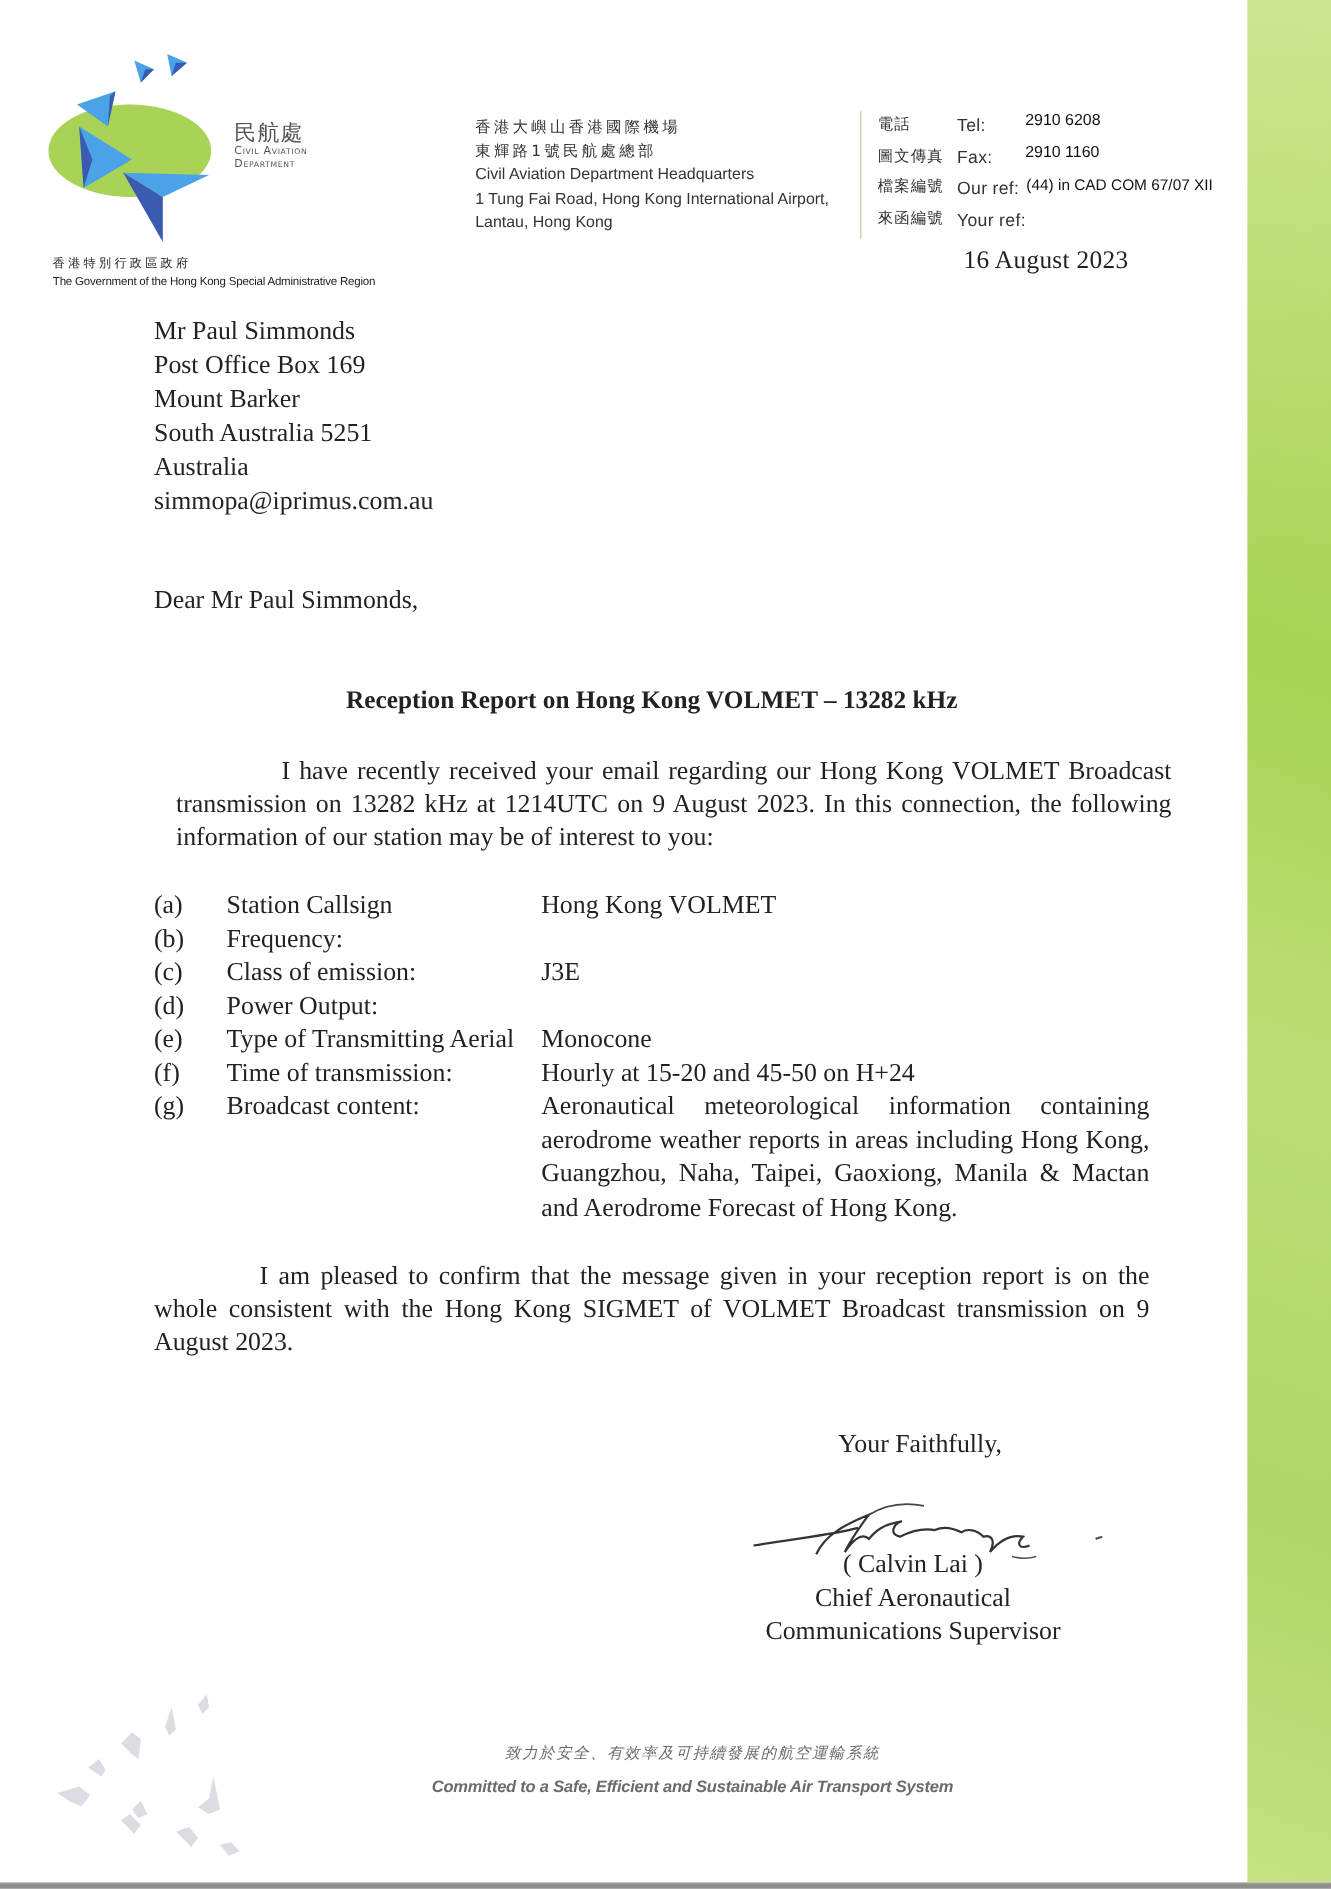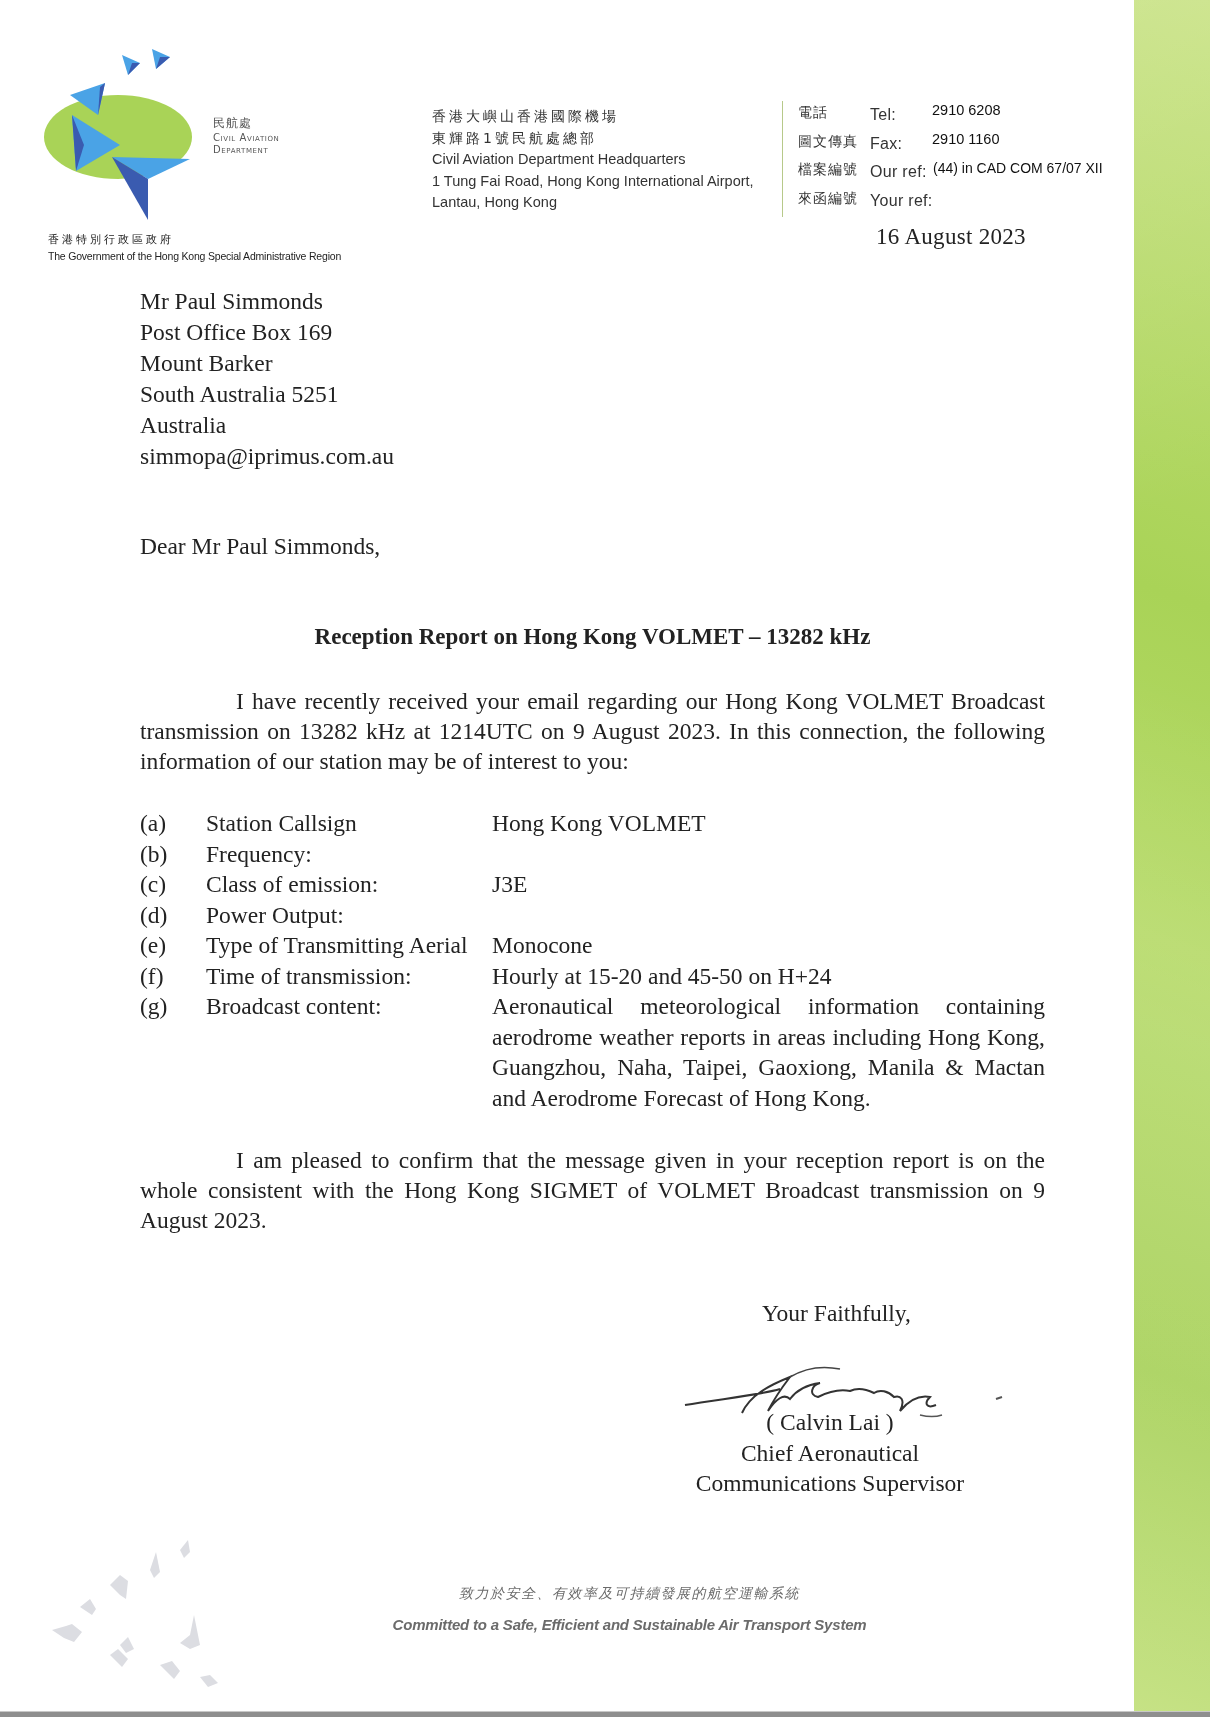--- a/index.html
+++ b/index.html
@@ -18,21 +18,21 @@
       linear-gradient(200deg, #c4e07a 0%, #a9d357 35%, #b6da68 55%, #a4cf53 80%, #bede74 100%);
   }
   .bottom-bar {
     position: absolute; left: 0; top: 1711px; width: 1210px; height: 6px;
     background: #8f8f8f; border-top: 1px solid #c8c8c8;
   }
 
   
   .logo { position: absolute; left: 40px; top: 45px; width: 160px; height: 180px; }
   .cad-name { position: absolute; left: 213px; top: 114px; font-family: "DejaVu Sans", sans-serif; color: #555; }
-  .cad-name .zh { font-size: 12px; letter-spacing: 1px; line-height: 18px; }
+  .cad-name .zh { font-size: 20px; letter-spacing: 1px; line-height: 18px; font-family: Liberation Mono, monospace; }
   .cad-name .en { font-size: 10px; line-height: 12px; letter-spacing: 0.6px; font-variant: small-caps; }
 
   .gov-zh { position: absolute; left: 48px; top: 232px; font-family: "DejaVu Sans", sans-serif; font-size: 11px; letter-spacing: 3px; color: #222; }
   .gov-en { position: absolute; left: 48px; top: 250px; font-family: "Liberation Sans", sans-serif; font-size: 10.5px; color: #222; letter-spacing: -0.2px; }
 
   
   .hq { position: absolute; left: 432px; top: 106px; font-family: "Liberation Sans", sans-serif; color: #333; }
   .hq .line { font-size: 14.5px; line-height: 21.5px; white-space: nowrap; }
   .hq .zh { letter-spacing: 3px; font-family: "DejaVu Sans", sans-serif; font-size: 14px; }
 
@@ -48,21 +48,21 @@
 
   
   .recipient { position: absolute; left: 140px; top: 286px; font-size: 23.5px; line-height: 31px; color: #222; }
 
   .salutation { position: absolute; left: 140px; top: 533px; font-size: 23.5px; color: #222; }
 
   .title { position: absolute; left: 0; width: 1185px; top: 624px; text-align: center; font-weight: bold; font-size: 23px; color: #222; }
 
   .para { position: absolute; left: 140px; width: 905px; font-size: 23.5px; line-height: 30px; text-align: justify; color: #222; font-family: "Liberation Serif", serif; }
   .para .indent { display: inline-block; width: 96px; }
-  .p1 { top: 686px; }
+  .p1 { top: 686px; margin-left: 20px; }
   .p2 { top: 1145px; }
 
   .info { position: absolute; left: 140px; top: 808px; width: 905px; font-size: 23.5px; color: #222; }
   .info .row { position: relative; line-height: 30.5px; min-height: 30.5px; }
   .info .letter { position: absolute; left: 0; top: 0; }
   .info .label { position: absolute; left: 66px; top: 0; white-space: nowrap; }
   .info .value { margin-left: 352px; text-align: justify; }
 
   .closing { position: absolute; left: 762px; top: 1300px; font-size: 23.5px; color: #222; }
   .signature { position: absolute; left: 680px; top: 1355px; width: 330px; height: 80px; }

